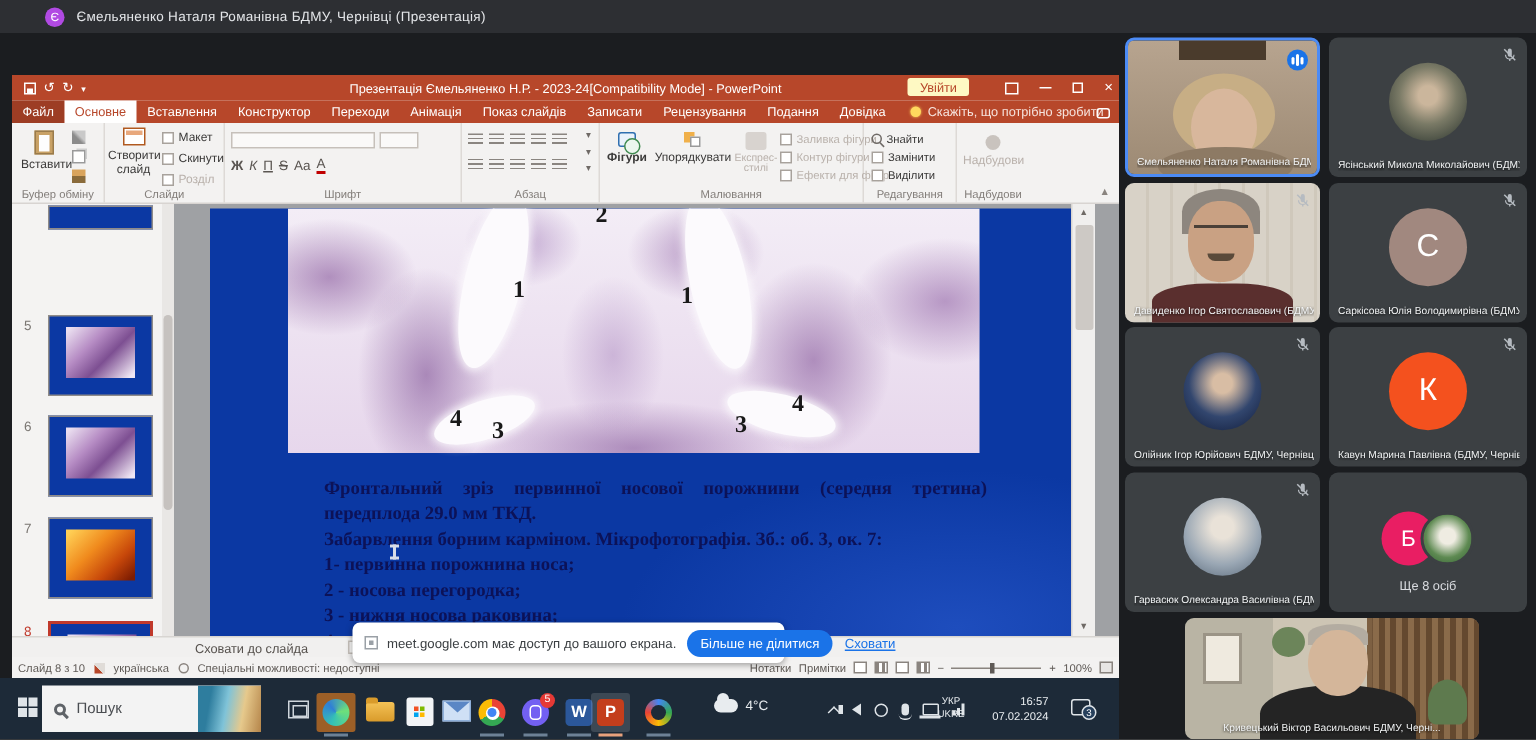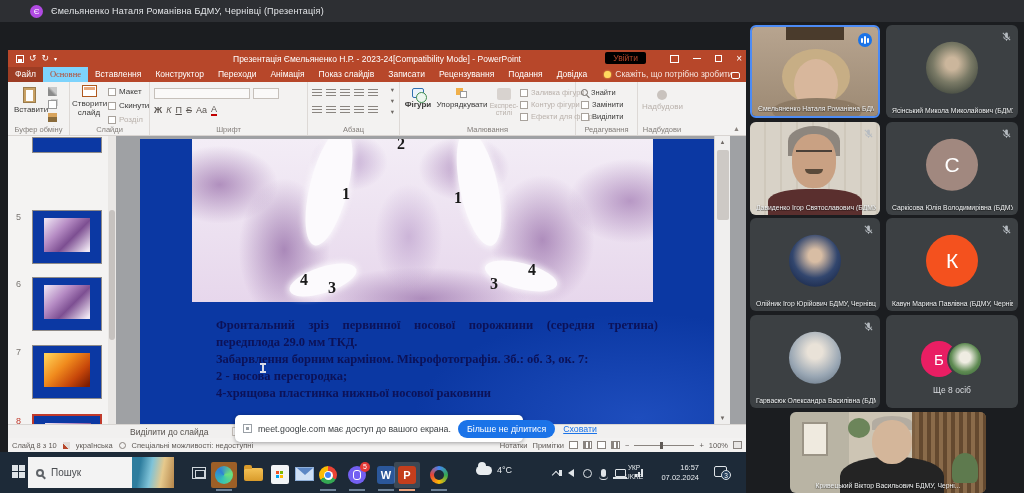--- a/index.html
+++ b/index.html
@@ -14,31 +14,31 @@
 
   
   .ppt { position:absolute; left:8px; top:50px; width:738px; height:402px; background:#f3f2f1; }
   .tbar { position:absolute; left:0; top:0; width:100%; height:17px; background:#b7472a; display:flex; align-items:center; }
   .qat { display:flex; align-items:center; gap:5px; margin-left:8px; color:#fff; font-size:9px; }
   .flop { width:8px; height:8px; border:1px solid #fff; position:relative; }
   .flop:after { content:""; position:absolute; left:1px; top:3px; width:4px; height:3px; background:#fff; }
   .undo,.redo { font-size:9px; line-height:9px; color:#fff; }
   .qat .mini { font-size:6px; }
   .ttl { position:absolute; left:0; right:0; text-align:center; color:#fff; font-size:8.5px; pointer-events:none; }
-  .signin { position:absolute; right:100px; top:2px; background:#000000; color:#b7472a; font-size:8.5px; padding:1px 8px; border-radius:2px; }
+  .signin { position:absolute; right:100px; top:2px; background:#fef9c3; color:#b7472a; font-size:8.5px; padding:1px 8px; border-radius:2px; }
   .wctl { position:absolute; right:4px; top:0; height:17px; display:flex; align-items:center; gap:14px; }
   .ribico { width:9px; height:8px; border:1px solid #fff; position:relative; }
   .wmin { width:8px; height:1px; background:#fff; }
   .wres { width:7px; height:7px; border:1px solid #fff; }
   .wclose { color:#fff; font-size:10px; line-height:10px; }
 
   .tabs { position:absolute; left:0; top:17px; width:100%; height:15px; background:#b7472a; display:flex; align-items:flex-end; color:#fff; font-size:8.5px; }
   .tab { padding:2px 7px 3px 7px; white-space:nowrap; }
   .tab.file { background:rgba(0,0,0,.14); }
-  .tab.active { background:#7dd3fc; color:#b7472a;font-family:Liberation Serif, serif; }
+  .tab.active { background:#ffffff; color:#b7472a; }
   .tellme { display:flex; align-items:center; gap:4px; margin-left:10px; padding-bottom:3px; color:#f6e3dd; }
   .bulb { width:7px; height:7px; border-radius:50%; background:#ffd95e; box-shadow:0 0 2px #ffd95e; }
   .cmt { position:absolute; right:6px; bottom:3px; width:9px; height:7px; border:1px solid #fff; border-radius:2px; }
 
   
   .ribbon { position:absolute; left:0; top:32px; width:100%; height:54px; background:#f3f2f1; border-bottom:1px solid #d8d4d1; font-size:8px; color:#3b3a39; }
   .grp { position:absolute; top:0; height:53px; border-right:1px solid #ddd9d6; }
   .glabel { position:absolute; bottom:1px; left:0; right:0; text-align:center; font-size:7.5px; color:#837e7a; }
   .bigbtn { position:absolute; text-align:center; font-size:8px; color:#3b3a39; }
   .clip-ico { width:13px; height:16px; background:#c8a165; border:1px solid #9a7b4b; margin:0 auto 2px auto; position:relative; }
@@ -452,35 +452,37 @@
             <span class="hlabel" style="left:150px;top:46px;">1</span>
             <span class="hlabel" style="left:262px;top:50px;">1</span>
             <span class="hlabel" style="left:108px;top:132px;">4</span>
             <span class="hlabel" style="left:136px;top:140px;">3</span>
             <span class="hlabel" style="left:298px;top:136px;">3</span>
             <span class="hlabel" style="left:336px;top:122px;">4</span>
           </div>
           <div class="stext">
             <div class="just">Фронтальний зріз первинної носової порожнини (середня третина) передплода 29.0 мм ТКД.</div>
             <div>Забарвлення борним карміном. Мікрофотографія. Зб.: об. 3, ок. 7:</div>
+            <div>1- первинна порожнина носа;</div>
             <div>2 - носова перегородка;</div>
+            <div>3 - нижня носова раковина;</div>
             <div>4-хрящова пластинка нижньої носової раковини</div>
           </div>
           <div class="ibeam" style="left:122px;top:224px;"></div>
         </div>
         <div class="vscroll">
           <div class="arr" style="top:0;">▲</div>
           <div class="thm"></div>
           <div class="arr" style="bottom:0;">▼</div>
         </div>
       </div>
     </div>
 
     <div class="notes">
-      <span>Виділити до слайда</span>
+      <span>Сховати до слайда</span>
       <div class="dd">▾</div>
     </div>
 
     <div class="sbar">
       <div class="lft">
         <span>Слайд 8 з 10</span>
         <span class="peni"></span>
         <span>українська</span>
         <span class="acci"></span>
         <span>Спеціальні можливості: недоступні</span>

